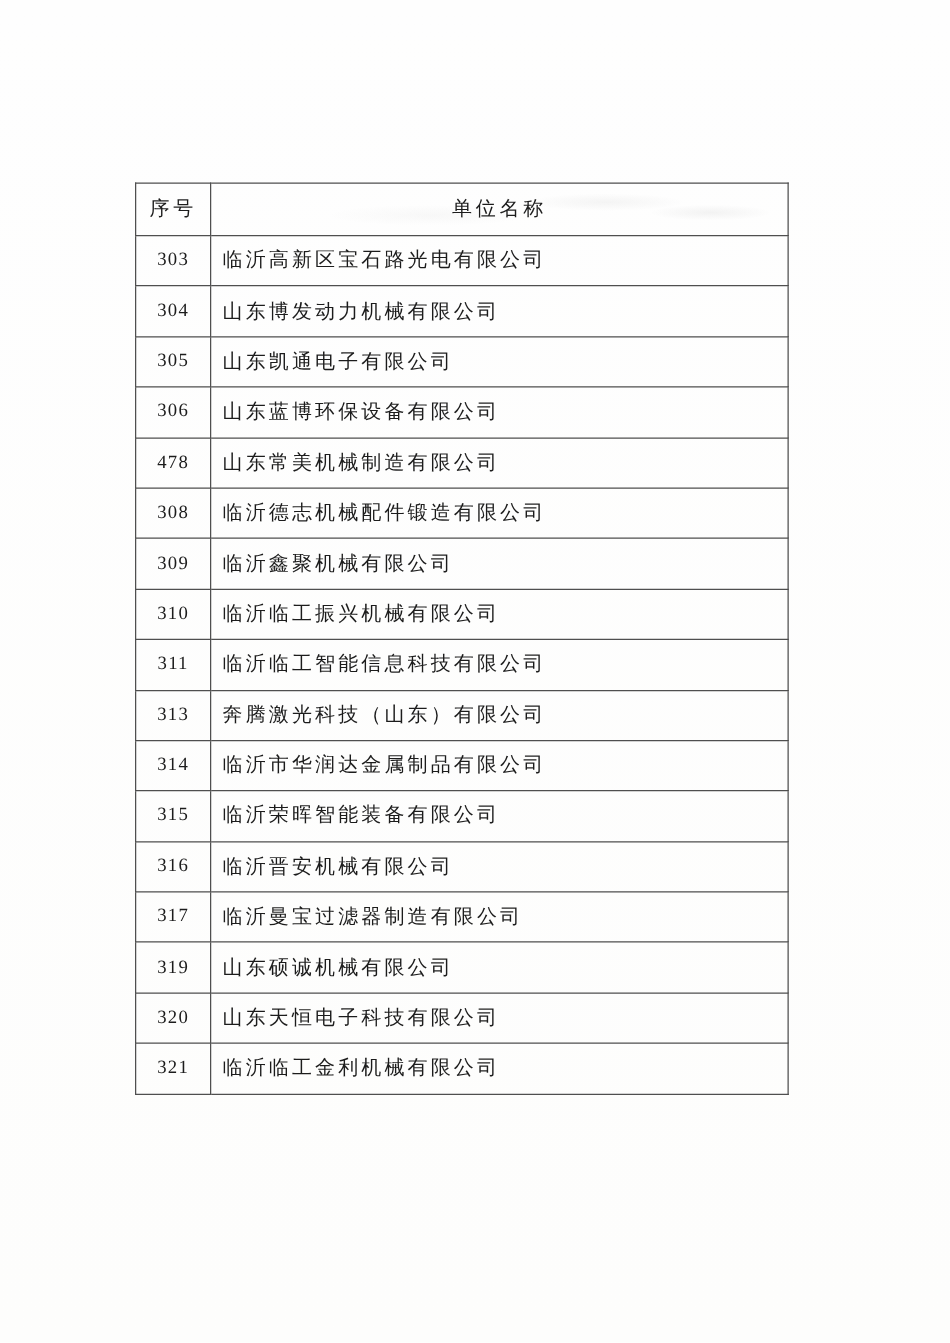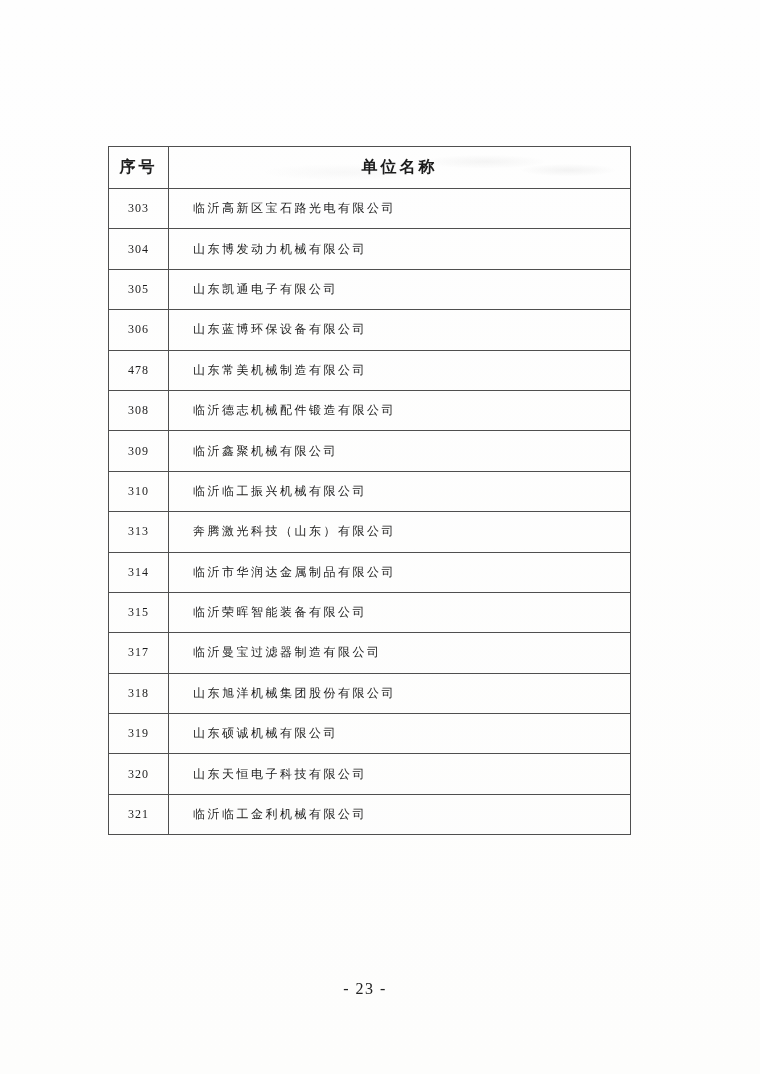--- a/index.html
+++ b/index.html
@@ -38,34 +38,34 @@
   }
   .units-table thead tr {
     
     background:
       radial-gradient(ellipse 90px 10px at 72% 35%, rgba(60,60,60,0.05), transparent 70%),
       radial-gradient(ellipse 70px 9px at 88% 55%, rgba(60,60,60,0.06), transparent 70%),
       radial-gradient(ellipse 120px 12px at 45% 60%, rgba(60,60,60,0.03), transparent 70%);
   }
   .units-table th {
     height: 41px;
-    font-weight: bold;
+    font-weight: normal;
     font-size: 16px;
     letter-spacing: 3px;
     text-align: center;
   }
   .units-table td { height: 39.4px; }
   td.cell-no {
     text-align: center;
-    font-size: 12px;
+    font-size: 15px;
     letter-spacing: 1px;
   }
   td.cell-name {
-    padding-left: 24px;
-    font-size: 12px;
+    padding-left: 9px;
+    font-size: 16px;
     letter-spacing: 2.5px;
   }
   .page-footer {
     position: absolute;
     left: 108px;
     top: 980px;
     width: 514px;
     text-align: center;
     font-size: 16px;
     letter-spacing: 1.5px;
@@ -115,49 +115,52 @@
       </tr>
       <tr>
         <td class="cell-no">309</td>
         <td class="cell-name">临沂鑫聚机械有限公司</td>
       </tr>
       <tr>
         <td class="cell-no">310</td>
         <td class="cell-name">临沂临工振兴机械有限公司</td>
       </tr>
       <tr>
+        <td class="cell-no">311</td>
+        <td class="cell-name">临沂临工智能信息科技有限公司</td>
+      </tr>
+      <tr>
         <td class="cell-no">313</td>
         <td class="cell-name">奔腾激光科技（山东）有限公司</td>
       </tr>
       <tr>
         <td class="cell-no">314</td>
         <td class="cell-name">临沂市华润达金属制品有限公司</td>
       </tr>
       <tr>
         <td class="cell-no">315</td>
         <td class="cell-name">临沂荣晖智能装备有限公司</td>
       </tr>
       <tr>
+        <td class="cell-no">316</td>
+        <td class="cell-name">临沂晋安机械有限公司</td>
+      </tr>
+      <tr>
         <td class="cell-no">317</td>
         <td class="cell-name">临沂曼宝过滤器制造有限公司</td>
-      </tr>
-      <tr>
-        <td class="cell-no">318</td>
-        <td class="cell-name">山东旭洋机械集团股份有限公司</td>
       </tr>
       <tr>
         <td class="cell-no">319</td>
         <td class="cell-name">山东硕诚机械有限公司</td>
       </tr>
       <tr>
         <td class="cell-no">320</td>
         <td class="cell-name">山东天恒电子科技有限公司</td>
       </tr>
       <tr>
         <td class="cell-no">321</td>
         <td class="cell-name">临沂临工金利机械有限公司</td>
       </tr>
     </tbody>
   </table>
 
-  <div class="page-footer">- 23 -</div>
 
 </div>
 
 </body></html>

